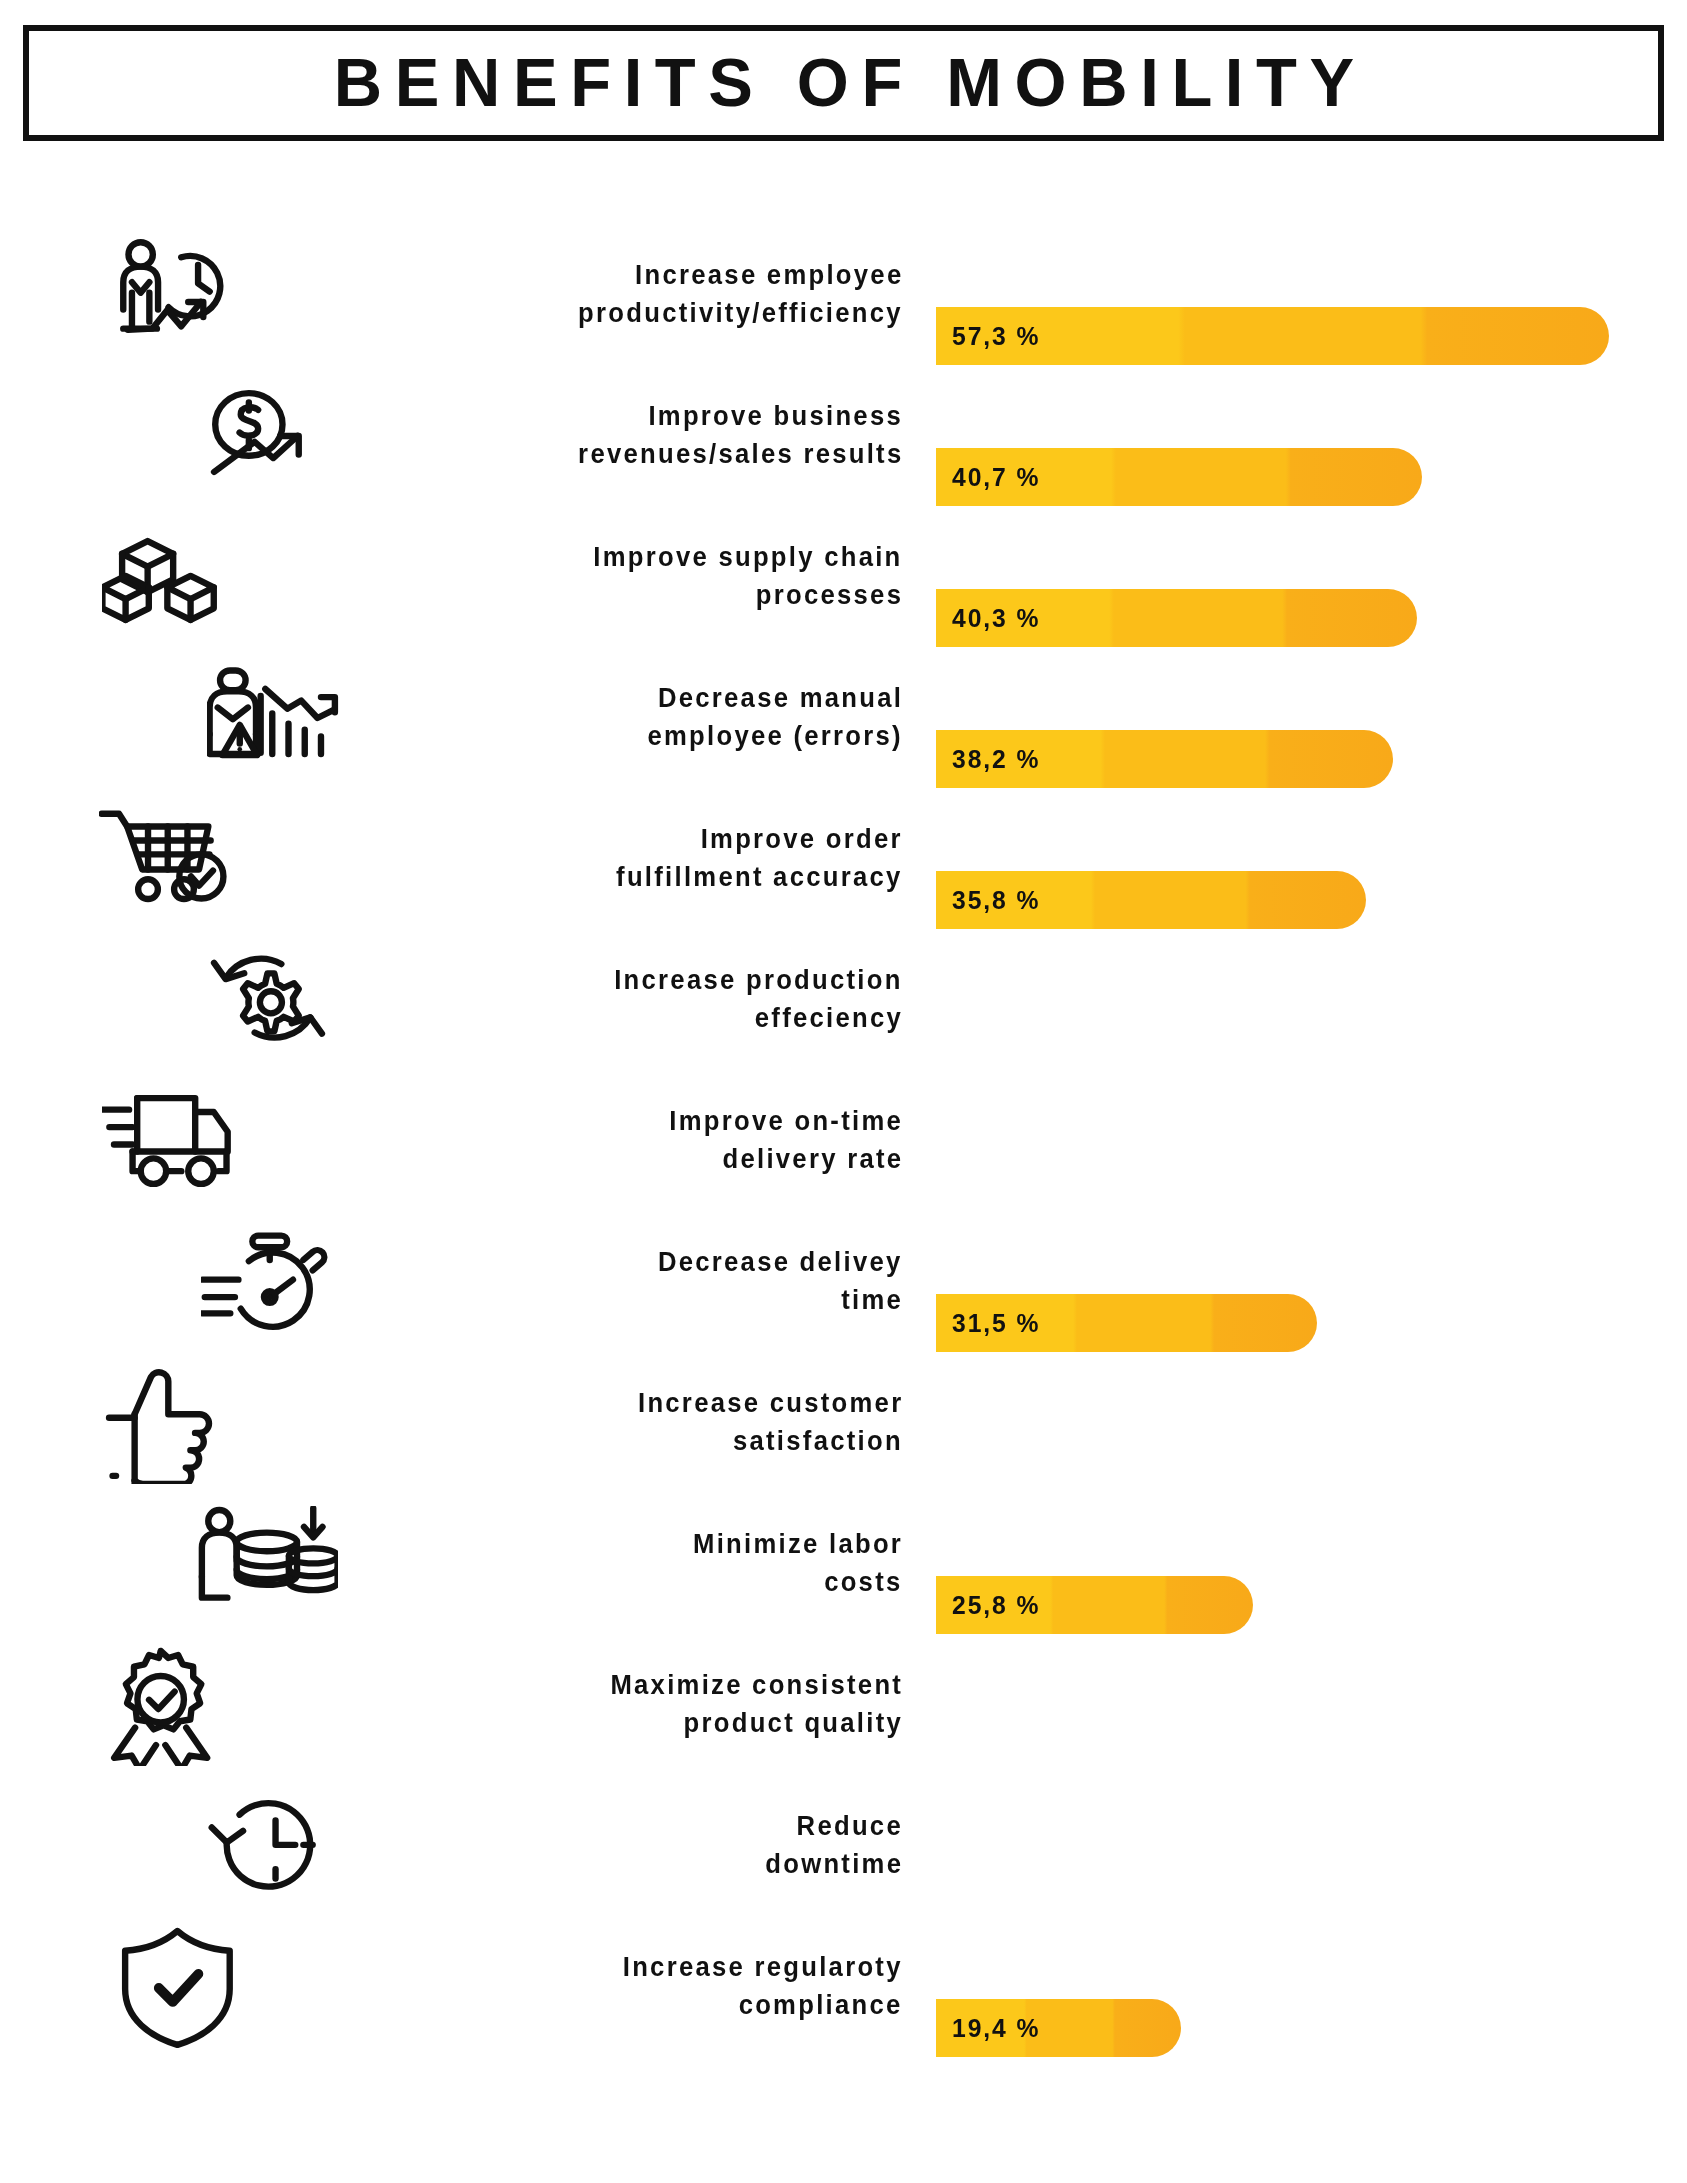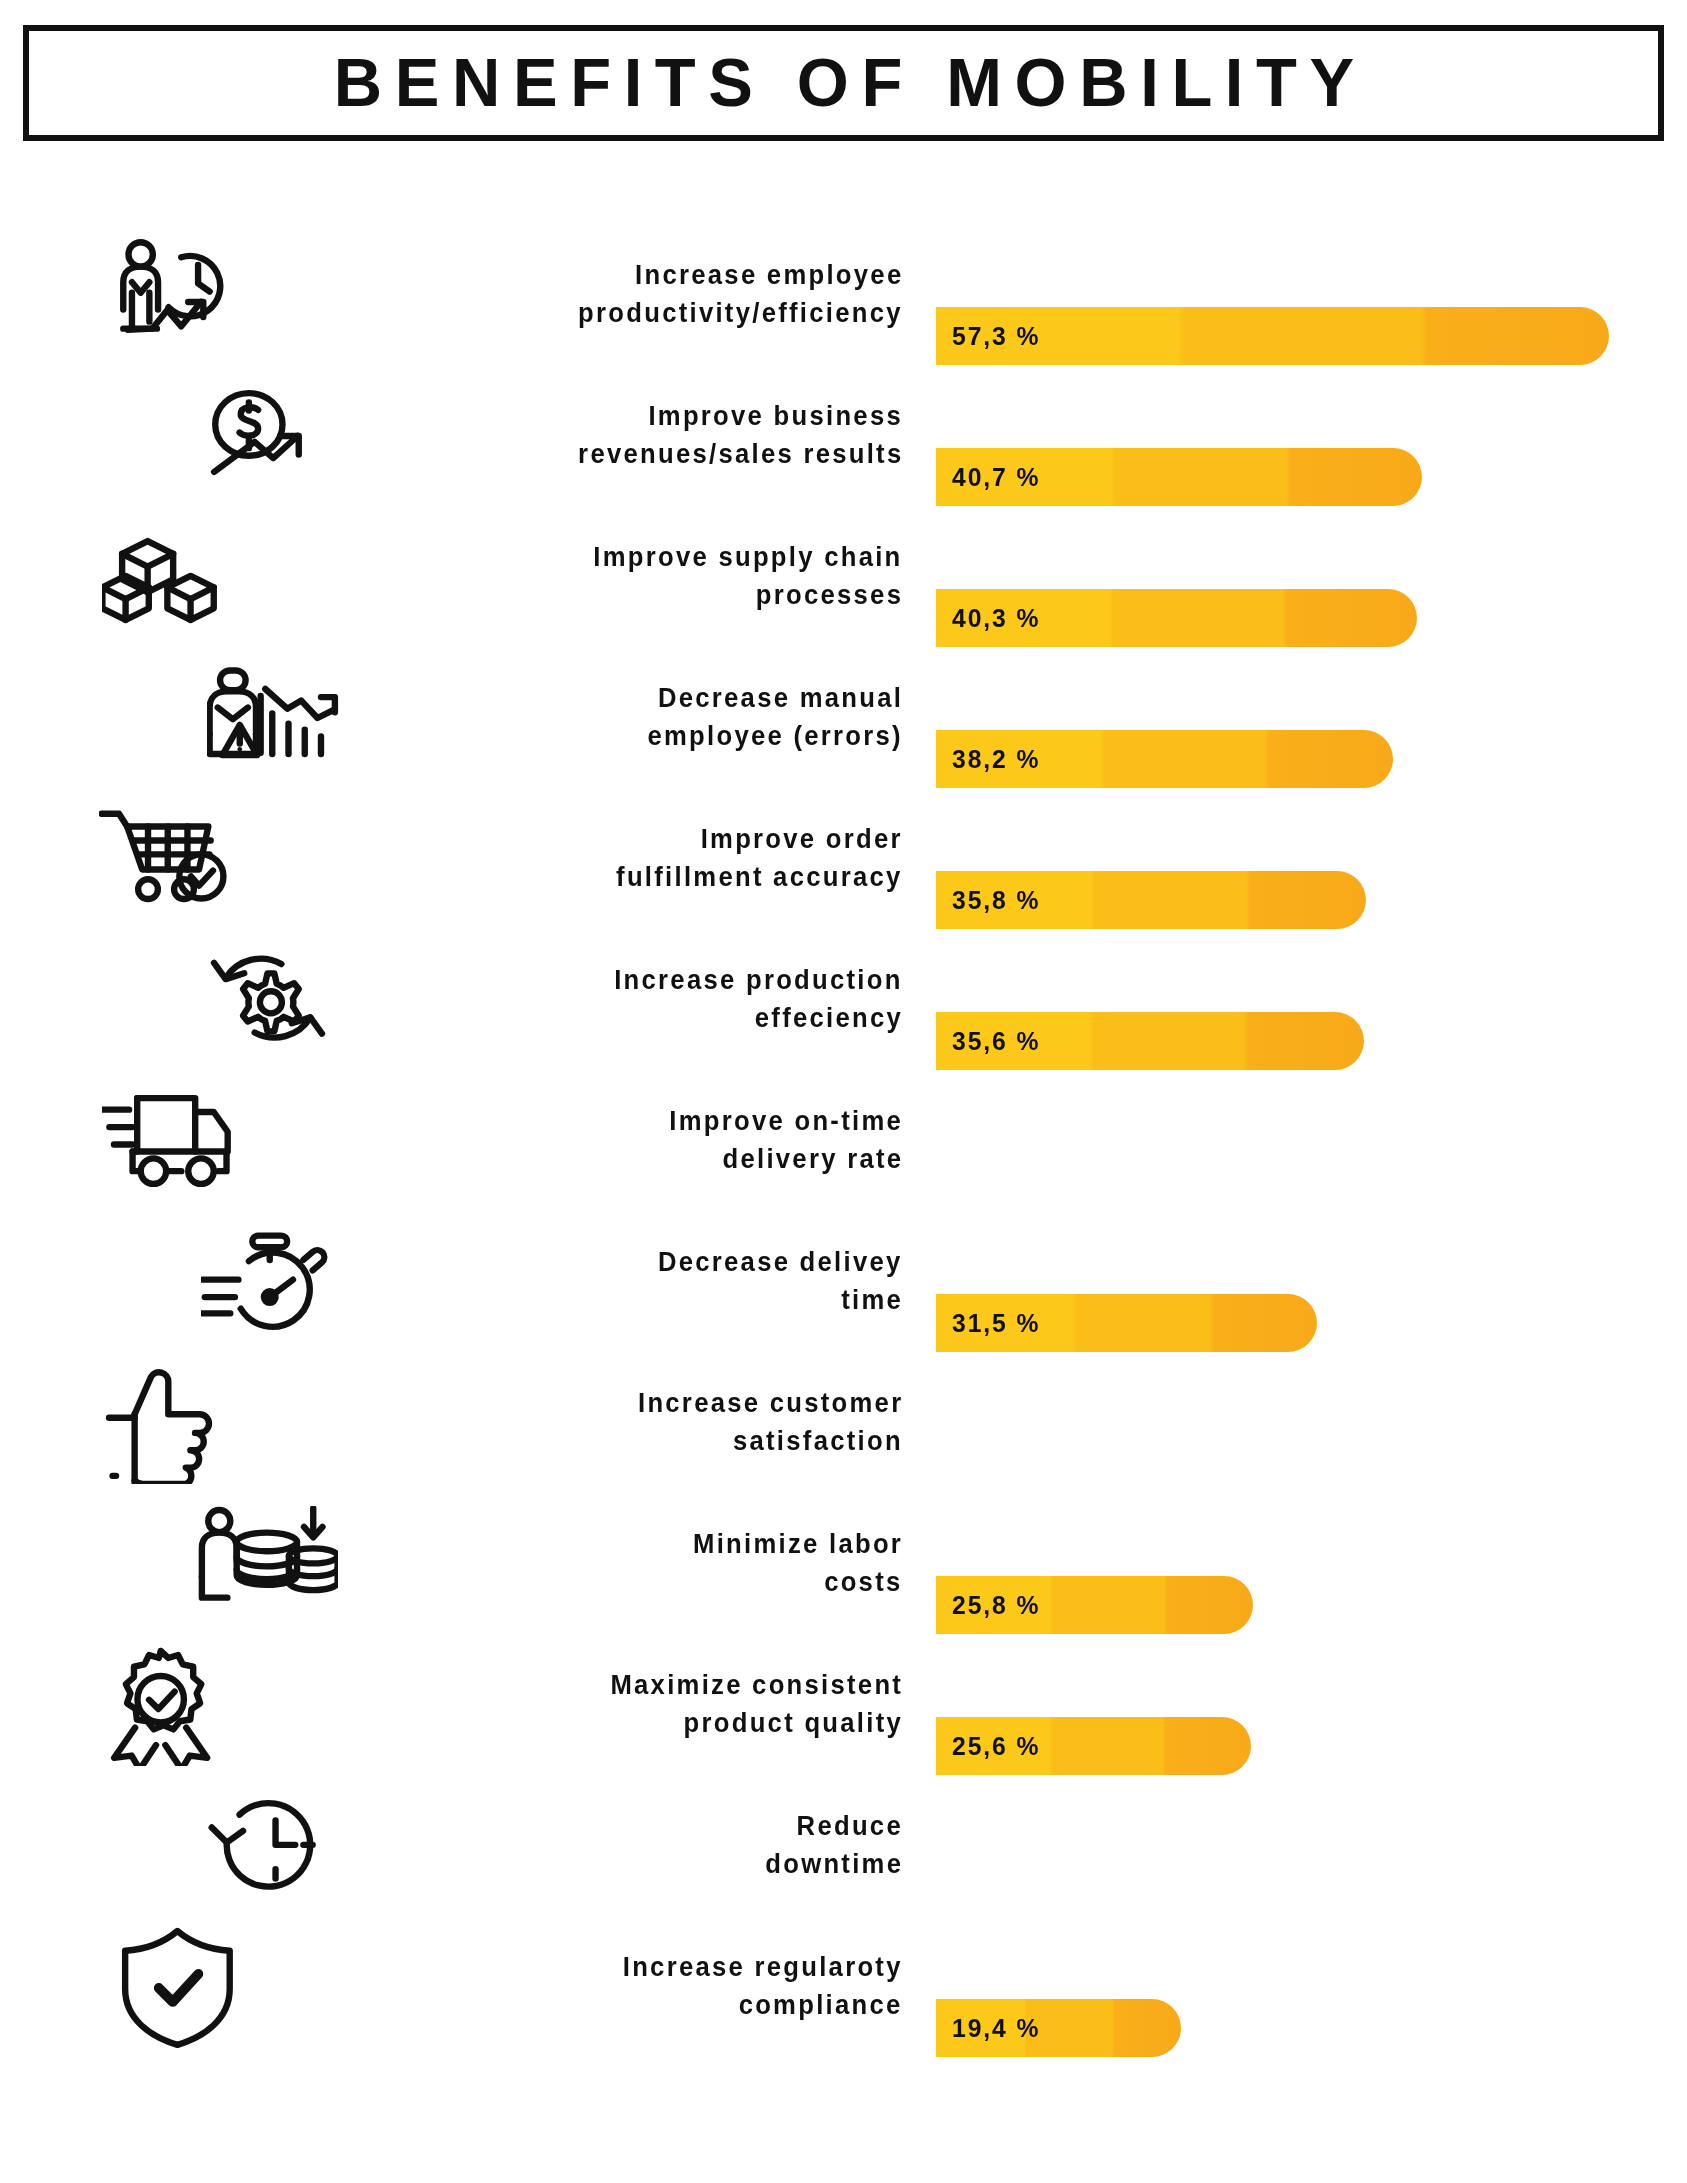--- a/index.html
+++ b/index.html
@@ -267,25 +267,20 @@
       <path d="M188 130 a72 72 0 0 1 -96 26" fill="none" stroke="#111" stroke-width="11" stroke-linecap="round" stroke-linejoin="round"></path>
       <path d="M208 158 l-20 -28 l-32 10" fill="none" stroke="#111" stroke-width="11" stroke-linecap="round" stroke-linejoin="round"></path>
       <path d="M114 54 l12 0 l4 18 a34 34 0 0 1 12 7 l18-8 l8 10 l-10 16 a34 34 0 0 1 0 14 l10 16 l-8 10 l-18-8 a34 34 0 0 1 -12 7 l-4 18 h-12 l-4-18 a34 34 0 0 1 -12-7 l-18 8 l-8-10 l10-16 a34 34 0 0 1 0-14 l-10-16 l8-10 l18 8 a34 34 0 0 1 12-7 z" fill="none" stroke="#111" stroke-width="11" stroke-linecap="round" stroke-linejoin="round"></path>
       <circle cx="120" cy="104" r="19" fill="none" stroke="#111" stroke-width="11" stroke-linecap="round" stroke-linejoin="round"></circle>
     </svg>
           </span>
     </div>
     <div class="label-cell">
       <div class="label-line">Increase production</div>
       <div class="label-line">effeciency</div>
-    </div>
-    <div class="bar-cell">
-      <div class="bar" style="width:428px">
-        <span class="bar-value">35,6 %</span>
-      </div>
     </div>
   </div>
       <div class="row">
     <div class="icon-cell" style="left:76px">
       <span>
             <svg width="140" height="116" viewBox="0 0 240 200">
       <path d="M60 26 h100 v92" fill="none" stroke="#111" stroke-width="11" stroke-linecap="round" stroke-linejoin="round"></path>
       <path d="M60 26 v92" fill="none" stroke="#111" stroke-width="11" stroke-linecap="round" stroke-linejoin="round"></path>
       <path d="M52 118 h162" fill="none" stroke="#111" stroke-width="11" stroke-linecap="round" stroke-linejoin="round"></path>
       <path d="M160 50 h32 l24 34 v34" fill="none" stroke="#111" stroke-width="11" stroke-linecap="round" stroke-linejoin="round"></path>
@@ -381,25 +376,20 @@
       <path d="M86 96 l16 16 l28 -30" fill="none" stroke="#111" stroke-width="11" stroke-linecap="round" stroke-linejoin="round"></path>
       <path d="M62 144 l-36 52 l30 -4 l14 24 l28 -42" fill="none" stroke="#111" stroke-width="11" stroke-linecap="round" stroke-linejoin="round"></path>
       <path d="M150 144 l36 52 l-30 -4 l-14 24 l-28 -42" fill="none" stroke="#111" stroke-width="11" stroke-linecap="round" stroke-linejoin="round"></path>
     </svg>
           </span>
     </div>
     <div class="label-cell">
       <div class="label-line">Maximize consistent</div>
       <div class="label-line">product quality</div>
     </div>
-    <div class="bar-cell">
-      <div class="bar" style="width:315px">
-        <span class="bar-value">25,6 %</span>
-      </div>
-    </div>
   </div>
       <div class="row">
     <div class="icon-cell" style="left:172px">
       <span>
             <svg width="134" height="116" viewBox="0 0 230 200">
       <path d="M44 92 a72 72 0 1 0 22 -46" fill="none" stroke="#111" stroke-width="11" stroke-linecap="round" stroke-linejoin="round"></path>
       <path d="M18 68 l26 26 l28 -20" fill="none" stroke="#111" stroke-width="11" stroke-linecap="round" stroke-linejoin="round"></path>
       <path d="M128 56 v42 h34" fill="none" stroke="#111" stroke-width="11" stroke-linecap="round" stroke-linejoin="round"></path>
       <path d="M176 98 h16" fill="none" stroke="#111" stroke-width="11" stroke-linecap="round" stroke-linejoin="round"></path>
       <path d="M128 140 v16" fill="none" stroke="#111" stroke-width="11" stroke-linecap="round" stroke-linejoin="round"></path>

